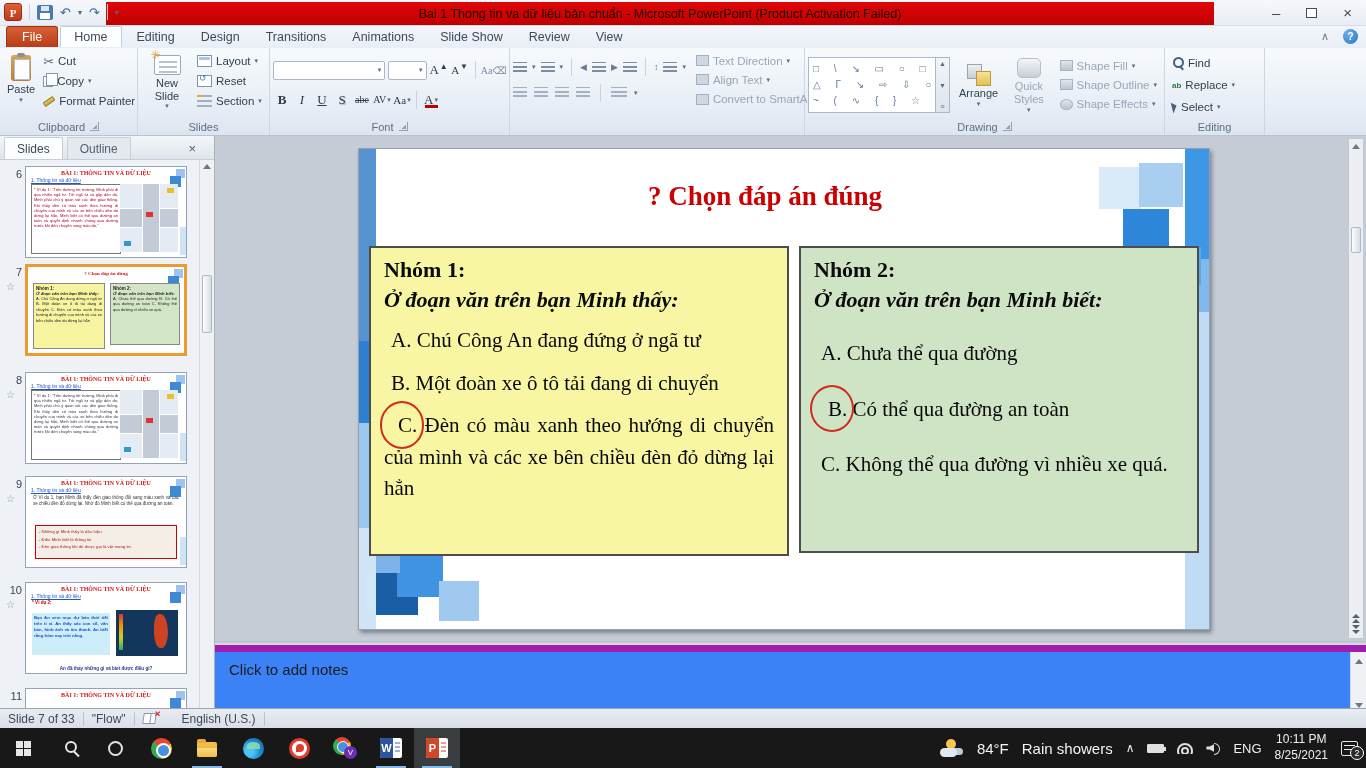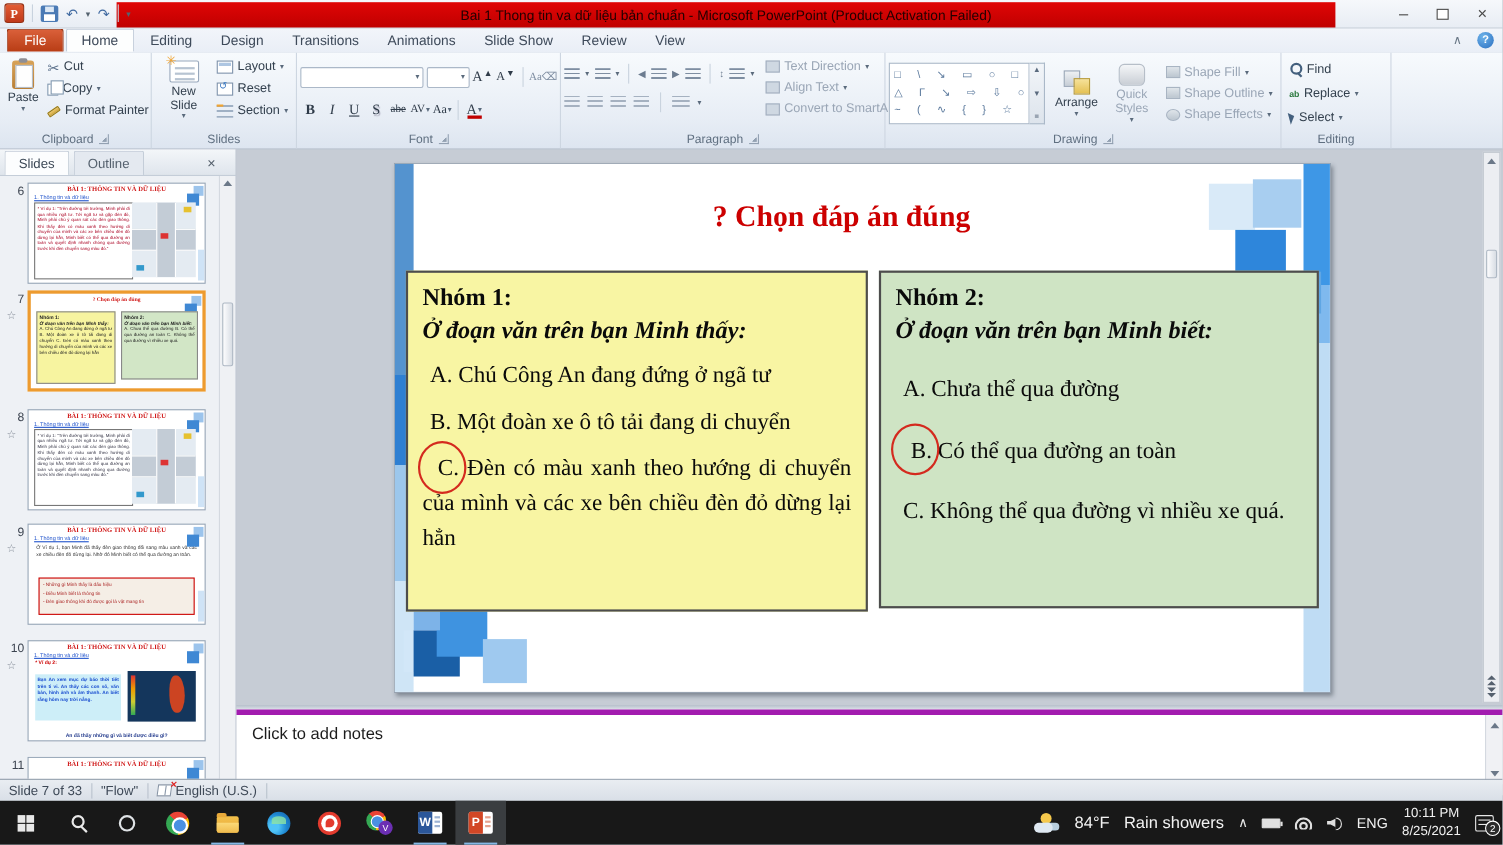--- a/index.html
+++ b/index.html
@@ -153,21 +153,21 @@
 .circ i{position:absolute;border:2.5px solid #d42a1e;border-radius:50%;left:-11px;right:-7px;top:-9px;bottom:-7px;font-style:normal}
 
 #cscroll{position:absolute;right:2px;top:2px;width:16px;height:501px;background:#eceef2;border:1px solid #c2c8d0}
 #cscroll .sb-up{margin-top:5px}
 #cthumb{position:absolute;left:2px;top:88px;width:10px;height:26px;background:linear-gradient(90deg,#fdfdfe,#d8dde4);border:1px solid #aeb8c4;border-radius:2px}
 #prevnext{position:absolute;left:0;bottom:2px;width:100%}
 .dblbtn{width:14px;margin:2px auto;display:flex;flex-direction:column;align-items:center;gap:1px}
 .tri-u{width:0;height:0;border-bottom:4px solid #55606e;border-left:4px solid transparent;border-right:4px solid transparent}
 .tri-d{width:0;height:0;border-top:4px solid #55606e;border-left:4px solid transparent;border-right:4px solid transparent}
 #divider{position:absolute;left:0;top:505px;width:1151px;height:4px;background:linear-gradient(#b6bfcb,#dde2e9)}
-#notes{position:absolute;left:0;top:509px;width:1151px;height:78px;background:#ffffff;border-top:5px solid #a21caf}
+#notes{position:absolute;left:0;top:509px;width:1151px;height:78px;background:#3b82f6;border-top:7px solid #a21caf}
 #notes-text{position:absolute;left:14px;top:9px;font-size:15px;color:#1c1c1c}
 #nscroll{position:absolute;right:0;top:0;width:16px;height:63px;background:#f0f1f4;border-left:1px solid #d4d9e0;display:flex;flex-direction:column;justify-content:space-between;padding:3px 0}
 
 
 #statusbar{position:absolute;left:0;top:708px;width:1366px;height:20px;background:linear-gradient(#e9edf2,#d9dfe7);border-top:1px solid #9aa5b2;display:flex;align-items:center;font-size:12px;color:#3e4957}
 .ssep{width:1px;height:14px;background:#b9c2cd;margin:0 8px}
 .ic-spell{width:13px;height:11px;background:#fff;border:1px solid #8a97a8;position:relative;transform:skewX(-8deg)}
 .ic-spell::before{content:"";position:absolute;left:6px;top:0;width:1px;height:100%;background:#8a97a8}
 .ic-spell::after{content:"×";position:absolute;right:-5px;top:-6px;color:#d22;font-weight:bold;font-size:10px}
 #sb-right{margin-left:auto;display:flex;align-items:center;gap:6px;padding-right:6px}
@@ -421,24 +421,20 @@
             <span>Align Text</span>
             <span class="car">▾</span>
           </div>
         <div class="sbtn dis">
             <span class="mini-ic"></span>
             <span>Convert to SmartArt</span>
             <span class="car">▾</span>
           </div>
       </div>
     </div>
-    <div class="rlabel">
-        <span>Paragraph</span>
-        <span class="launcher"></span>
-      </div>
   </div>
 
   <div class="rgroup" style="width:360px">
     <div class="rbody" style="gap:5px;align-items:center">
       <div style="display:flex">
         <div class="gal">
           <div class="galrow">□ \ ↘ ▭ ○ □</div>
           <div class="galrow">△ Γ ↘ ⇨ ⇩ ○</div>
           <div class="galrow">~ ( ∿ { } ☆</div>
         </div>
@@ -670,21 +666,21 @@
     </div>
   </div>
 </div>
 
 <div id="statusbar">
   <span style="margin-left:8px">Slide 7 of 33</span>
   <span class="ssep"></span>
   <span>"Flow"</span>
   <span class="ssep"></span>
   <span class="ic-spell"></span>
-  <span style="margin-left:4px">English (U.S.)</span>
+  <span style="margin-left:26px">English (U.S.)</span>
   <span class="ssep"></span>
 </div>
 
 <div id="taskbar">
   <div class="tb-cell">
       <span class="ic-start"></span>
     </div>
   <div class="tb-cell">
       <span class="ic-search"></span>
     </div>

